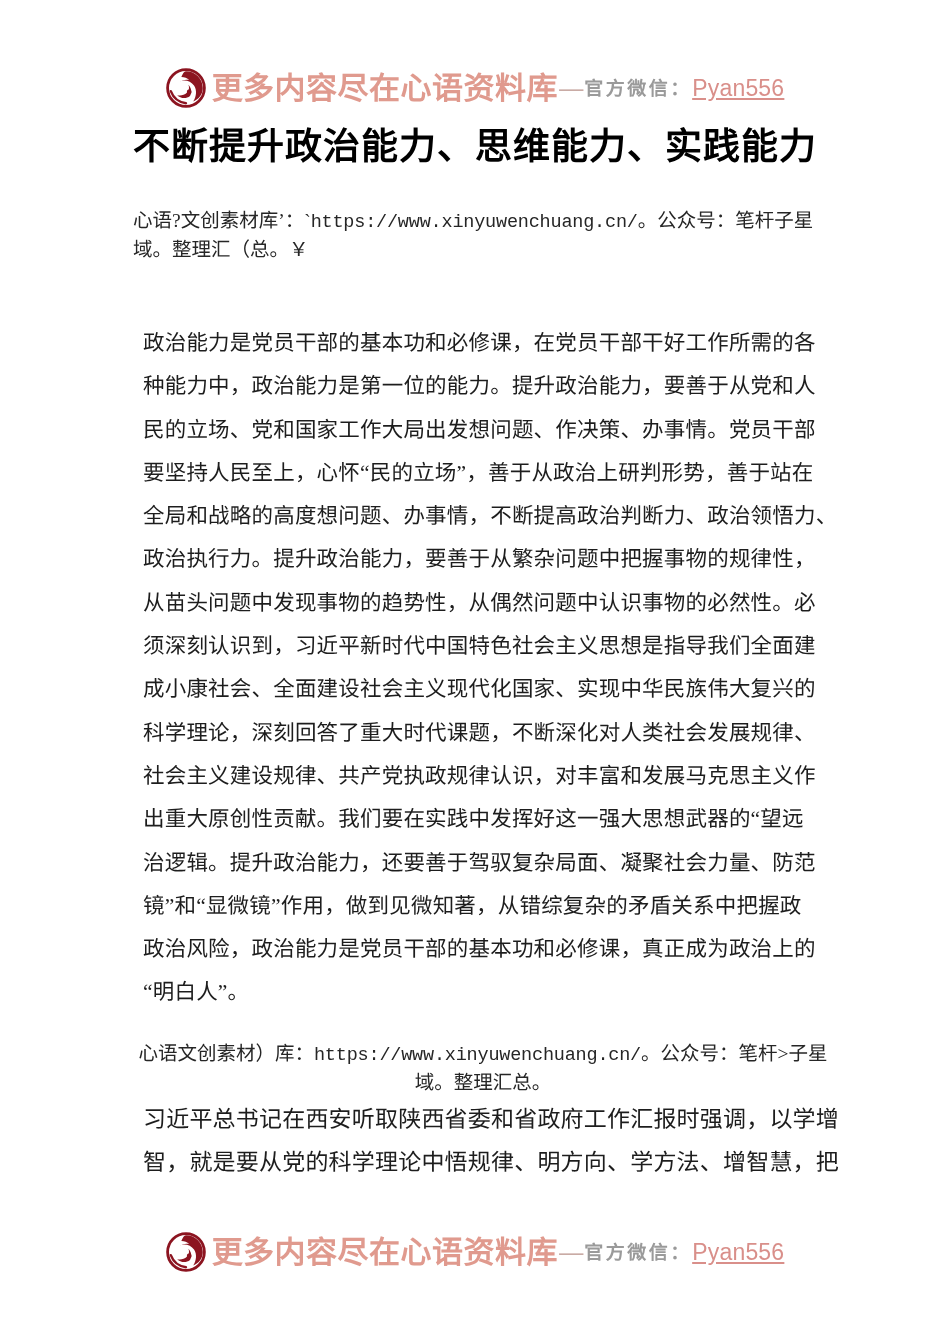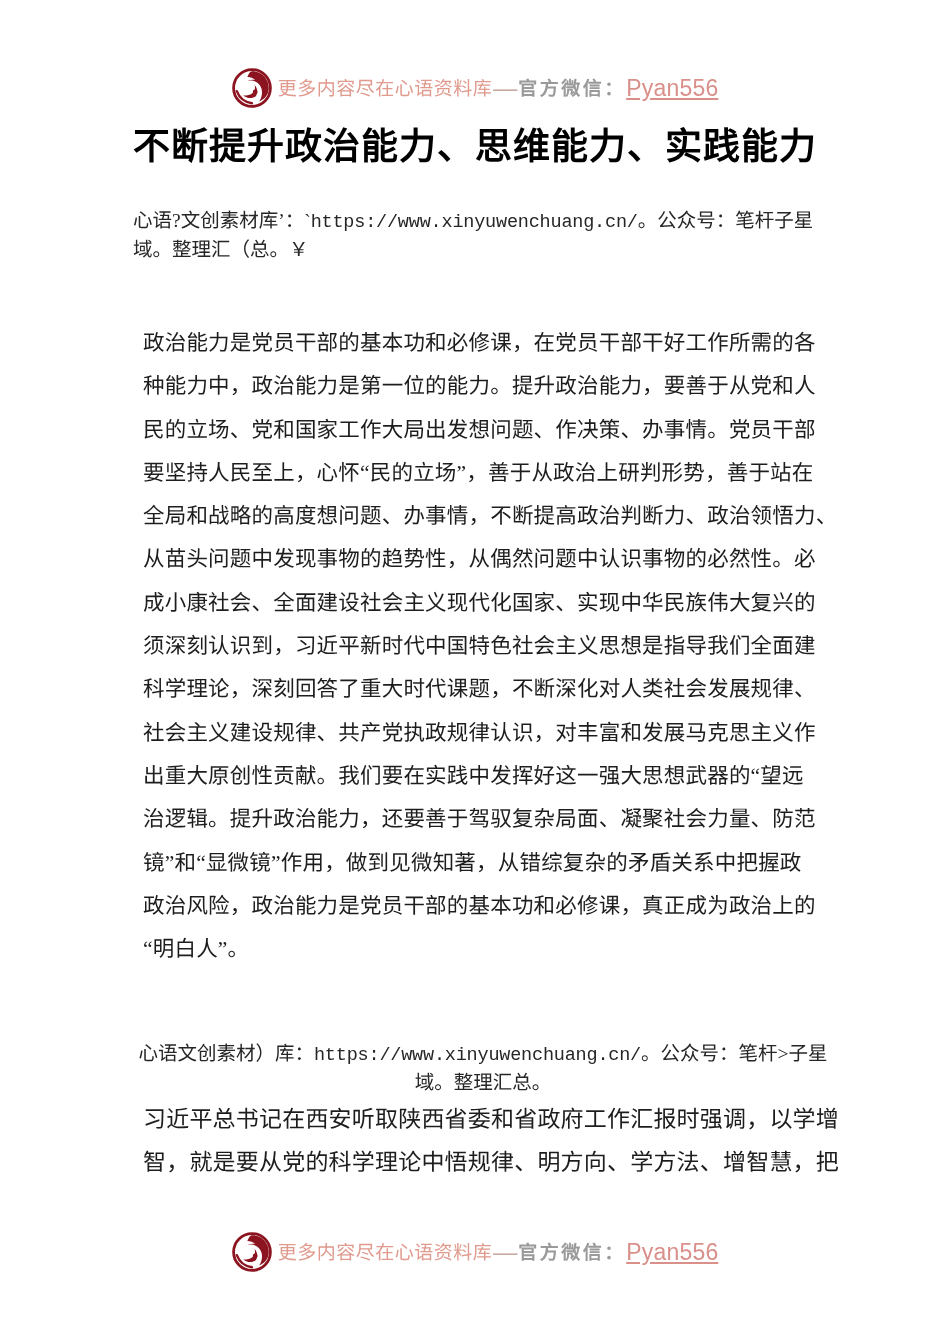--- a/index.html
+++ b/index.html
@@ -38,22 +38,22 @@
 
   .wm-logo {
     width: 40px;
     height: 40px;
     flex: 0 0 40px;
     margin-right: 6px;
     display: block;
   }
   .wm-main {
     font-family: "Liberation Serif", "DejaVu Serif", serif;
-    font-size: 19px;
-    font-weight: 400;
+    font-size: 31px;
+    font-weight: 700;
     letter-spacing: 0.5px;
     color: #e09a8e;
     line-height: 1;
     text-align: center;
   }
   .wm-dash {
     font-family: "Liberation Serif", "DejaVu Serif", serif;
     font-size: 24px;
     font-weight: 700;
     color: #c9aba5;
@@ -198,23 +198,24 @@
   <div class="source-note">
     <span>心语?文创素材库’：`</span><span class="mono">https://www.xinyuwenchuang.cn/</span><span>。公众号：笔杆子星域。整理汇（总。￥</span>
   </div>
 
   <div class="body-block">
     <div class="body-line">政治能力是党员干部的基本功和必修课，在党员干部干好工作所需的各</div>
     <div class="body-line">种能力中，政治能力是第一位的能力。提升政治能力，要善于从党和人</div>
     <div class="body-line">民的立场、党和国家工作大局出发想问题、作决策、办事情。党员干部</div>
     <div class="body-line">要坚持人民至上，心怀“民的立场”，善于从政治上研判形势，善于站在</div>
     <div class="body-line">全局和战略的高度想问题、办事情，不断提高政治判断力、政治领悟力、</div>
+    <div class="body-line">政治执行力。提升政治能力，要善于从繁杂问题中把握事物的规律性，</div>
     <div class="body-line">从苗头问题中发现事物的趋势性，从偶然问题中认识事物的必然性。必</div>
+    <div class="body-line">须深刻认识到，习近平新时代中国特色社会主义思想是指导我们全面建</div>
     <div class="body-line">成小康社会、全面建设社会主义现代化国家、实现中华民族伟大复兴的</div>
-    <div class="body-line">须深刻认识到，习近平新时代中国特色社会主义思想是指导我们全面建</div>
     <div class="body-line">科学理论，深刻回答了重大时代课题，不断深化对人类社会发展规律、</div>
     <div class="body-line">社会主义建设规律、共产党执政规律认识，对丰富和发展马克思主义作</div>
     <div class="body-line">出重大原创性贡献。我们要在实践中发挥好这一强大思想武器的“望远</div>
     <div class="body-line">治逻辑。提升政治能力，还要善于驾驭复杂局面、凝聚社会力量、防范</div>
     <div class="body-line">镜”和“显微镜”作用，做到见微知著，从错综复杂的矛盾关系中把握政</div>
     <div class="body-line">政治风险，政治能力是党员干部的基本功和必修课，真正成为政治上的</div>
     <div class="body-line">“明白人”。</div>
   </div>
 
   <div class="mid-note">

